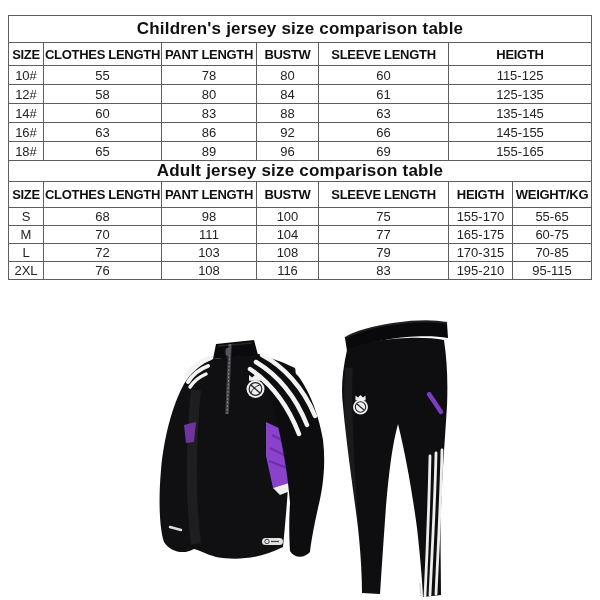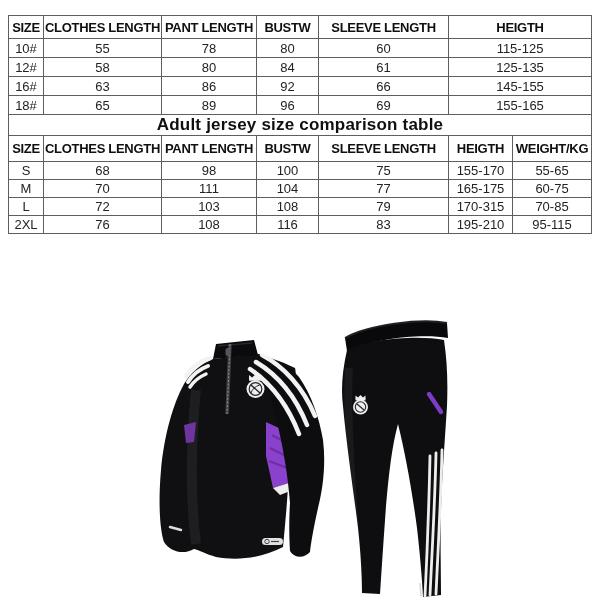--- a/index.html
+++ b/index.html
@@ -42,20 +42,23 @@
     <colgroup>
       <col style="width:35px">
         <col style="width:118px">
         <col style="width:95px">
       <col style="width:62px">
         <col style="width:130px">
         <col style="width:143px">
     </colgroup>
     <thead>
       <tr>
+        <td class="title-cell" colspan="6">Children's jersey size comparison table</td>
+      </tr>
+      <tr>
         <th>SIZE</th>
         <th>CLOTHES LENGTH</th>
         <th>PANT LENGTH</th>
         <th>BUSTW</th>
         <th>SLEEVE LENGTH</th>
         <th>HEIGTH</th>
       </tr>
     </thead>
     <tbody>
         <tr>
@@ -66,20 +69,28 @@
           <td>60</td>
           <td>115-125</td>
         </tr>
         <tr>
           <td>12#</td>
           <td>58</td>
           <td>80</td>
           <td>84</td>
           <td>61</td>
           <td>125-135</td>
+        </tr>
+        <tr>
+          <td>14#</td>
+          <td>60</td>
+          <td>83</td>
+          <td>88</td>
+          <td>63</td>
+          <td>135-145</td>
         </tr>
         <tr>
           <td>16#</td>
           <td>63</td>
           <td>86</td>
           <td>92</td>
           <td>66</td>
           <td>145-155</td>
         </tr>
         <tr>

